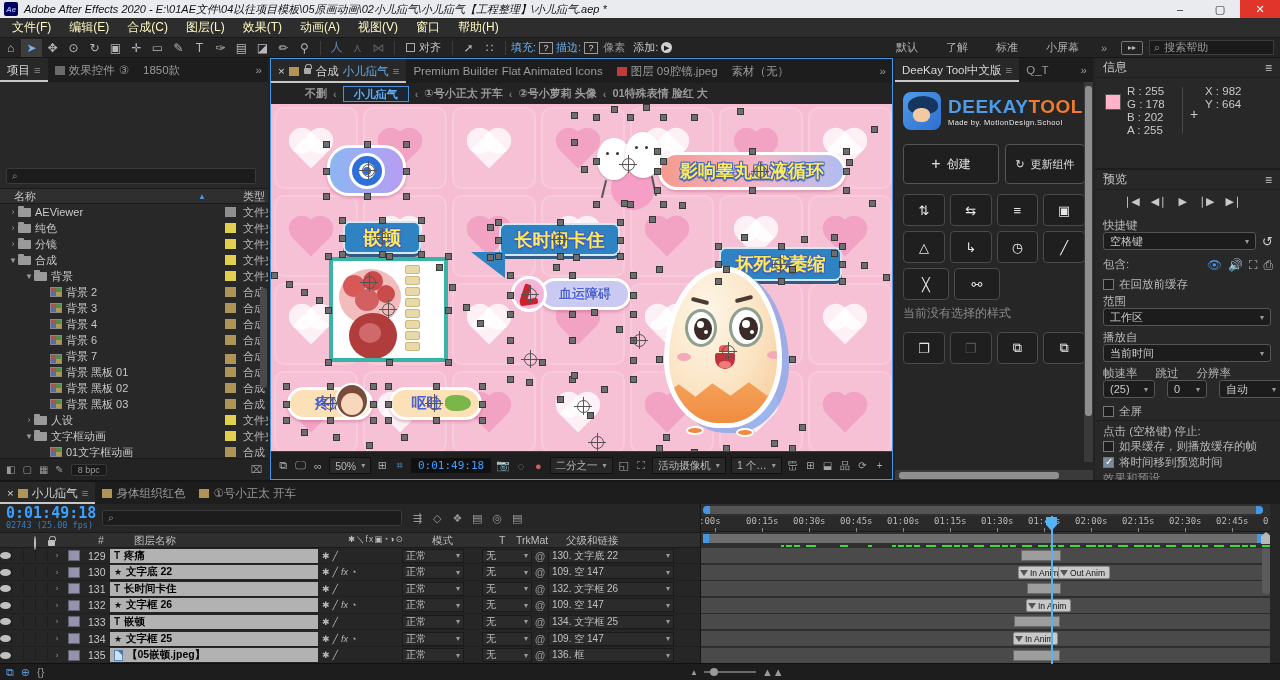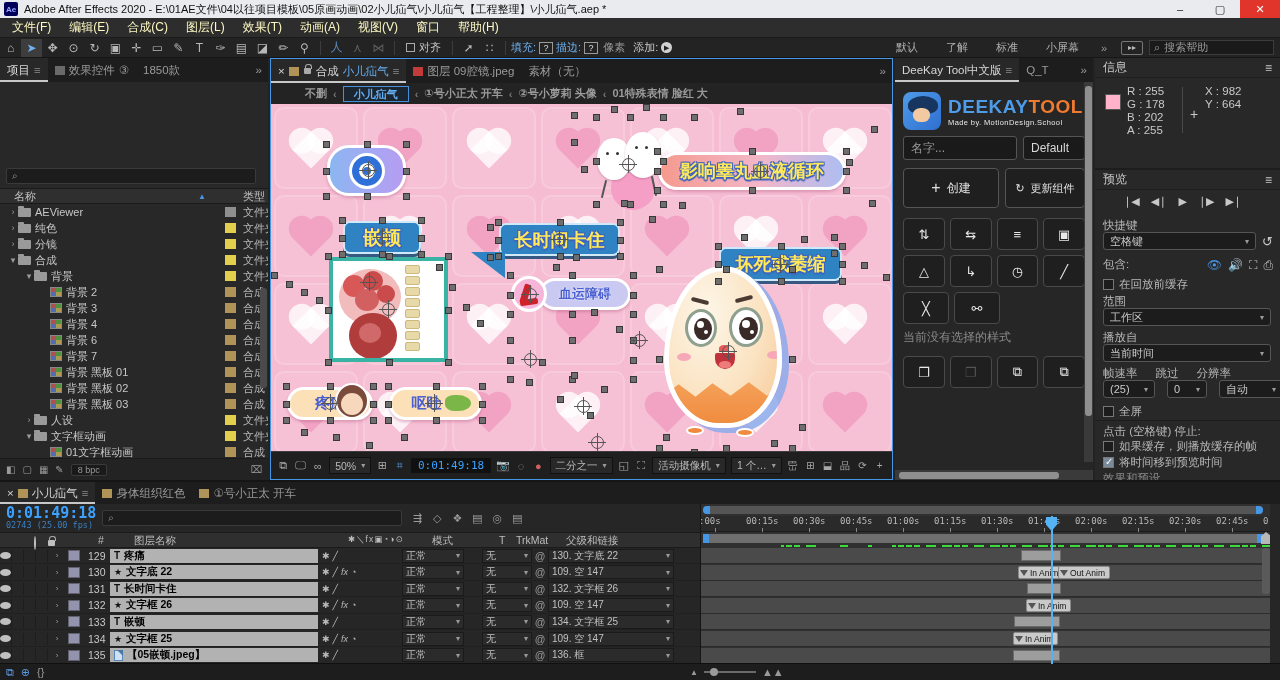--- a/index.html
+++ b/index.html
@@ -1,21 +1,21 @@
 <!DOCTYPE html>
 <html><head>
 <meta charset="utf-8">
 <style>
   html,body{margin:0;padding:0;background:#111;}
   *{box-sizing:border-box;font-family:"Liberation Sans","DejaVu Sans",sans-serif;}
   #app{position:relative;width:1280px;height:680px;background:#232323;overflow:hidden;font-size:12px;color:#c8c8c8;}
   .abs{position:absolute;}
   .row{display:flex;align-items:center;}
   
-  #titlebar{position:absolute;left:0;top:0;width:1280px;height:18px;background:#e9ebee;color:#111;display:flex;align-items:center;}
+  #titlebar{position:absolute;left:0;top:0;width:1280px;height:18px;background:#e9ebee;color:#111;display:flex;align-items:center;font-style:italic;}
   .ae-badge{width:14px;height:14px;margin:0 6px 0 4px;background:#00005b;color:#9aa7ff;font-size:8px;font-weight:bold;display:flex;align-items:center;justify-content:center;border-radius:2px;}
   #title-text{font-size:11px;white-space:nowrap;}
   .win-btns{margin-left:auto;display:flex;height:18px;}
   .win-btn{width:40px;height:18px;display:flex;align-items:center;justify-content:center;font-size:11px;color:#222;}
   .win-btn.close{background:#e1352b;color:#fff;}
   
   #menubar{position:absolute;left:0;top:18px;width:1280px;height:20px;background:#2d2d2d;display:flex;align-items:center;gap:2px;padding-left:4px;border-bottom:1px solid #1a1a1a;}
   .menu-item{padding:2px 8px;color:#fef9c3;font-size:12px;}
   
   #toolbar{position:absolute;left:0;top:38px;width:1280px;height:20px;background:#232323;display:flex;align-items:center;border-bottom:1px solid #151515;font-size:11px;}
@@ -337,21 +337,21 @@
           <span class="comp-ic">
             <i></i>
             <i></i>
             <i></i>
             <i></i>
           </span>
           <span class="pr-name">背景 6</span>
           <span class="pr-swatch" style="background:#b09357"></span>
           <span class="pr-kind">合成</span>
         </div>
-        <div class="pr-row" style="top: 144px;">
+        <div class="pr-row" style="top: 144px; align-items: flex-end;">
           <span style="width:40px"></span>
           <span class="pr-chev"></span>
           <span class="comp-ic">
             <i></i>
             <i></i>
             <i></i>
             <i></i>
           </span>
           <span class="pr-name">背景 7</span>
           <span class="pr-swatch" style="background:#b09357"></span>
@@ -439,20 +439,23 @@
 
   <div id="viewer" class="panel">
     <div class="tabbar" id="viewer-tabs">
         <div class="tab active">
           <span>×</span>
           <span class="swatch" style="background:#b09357"></span>
           <span class="lock"></span>
           <span>合成</span>
           <span style="color:#64aef2"> 小儿疝气</span>
           <span class="menu-glyph">≡</span>
+        </div>
+        <div class="tab">
+          <span>Premium Builder Flat Animated Icons</span>
         </div>
         <div class="tab">
           <span class="swatch" style="background:#c23b3b"></span>
           <span>图层 09腔镜.jpeg</span>
         </div>
         <div class="tab">
           <span>素材（无）</span>
         </div>
         <div class="chev2">»</div>
       </div>
@@ -860,24 +863,20 @@
       <div class="chev2">»</div>
     </div>
     <div id="dk-body">
       <div id="dk-logo">
         <div id="dk-logo-ic"></div>
         <div>
           <div><span class="dk-word1">DEEKAY</span><span class="dk-word2">TOOL.</span></div>
           <div class="dk-sub">Made by. MotionDesign.School</div>
         </div>
       </div>
-      <div class="row" style="gap:6px;padding:0 8px;">
-        <div class="dk-input" style="flex:1">名字...</div>
-        <div class="dk-input" style="width:62px;color:#d8d8d8">Default</div>
-      </div>
       <div class="row" style="gap:6px;padding:8px 8px 10px 8px;">
         <div class="dk-btn" style="flex:1;height:40px">
           <span style="font-size:16px">+</span>
             <span>创建</span>
         </div>
         <div class="dk-btn" style="width:80px;height:40px;font-size:11px">
           <span>↻</span>
             <span>更新组件</span>
         </div>
       </div>

